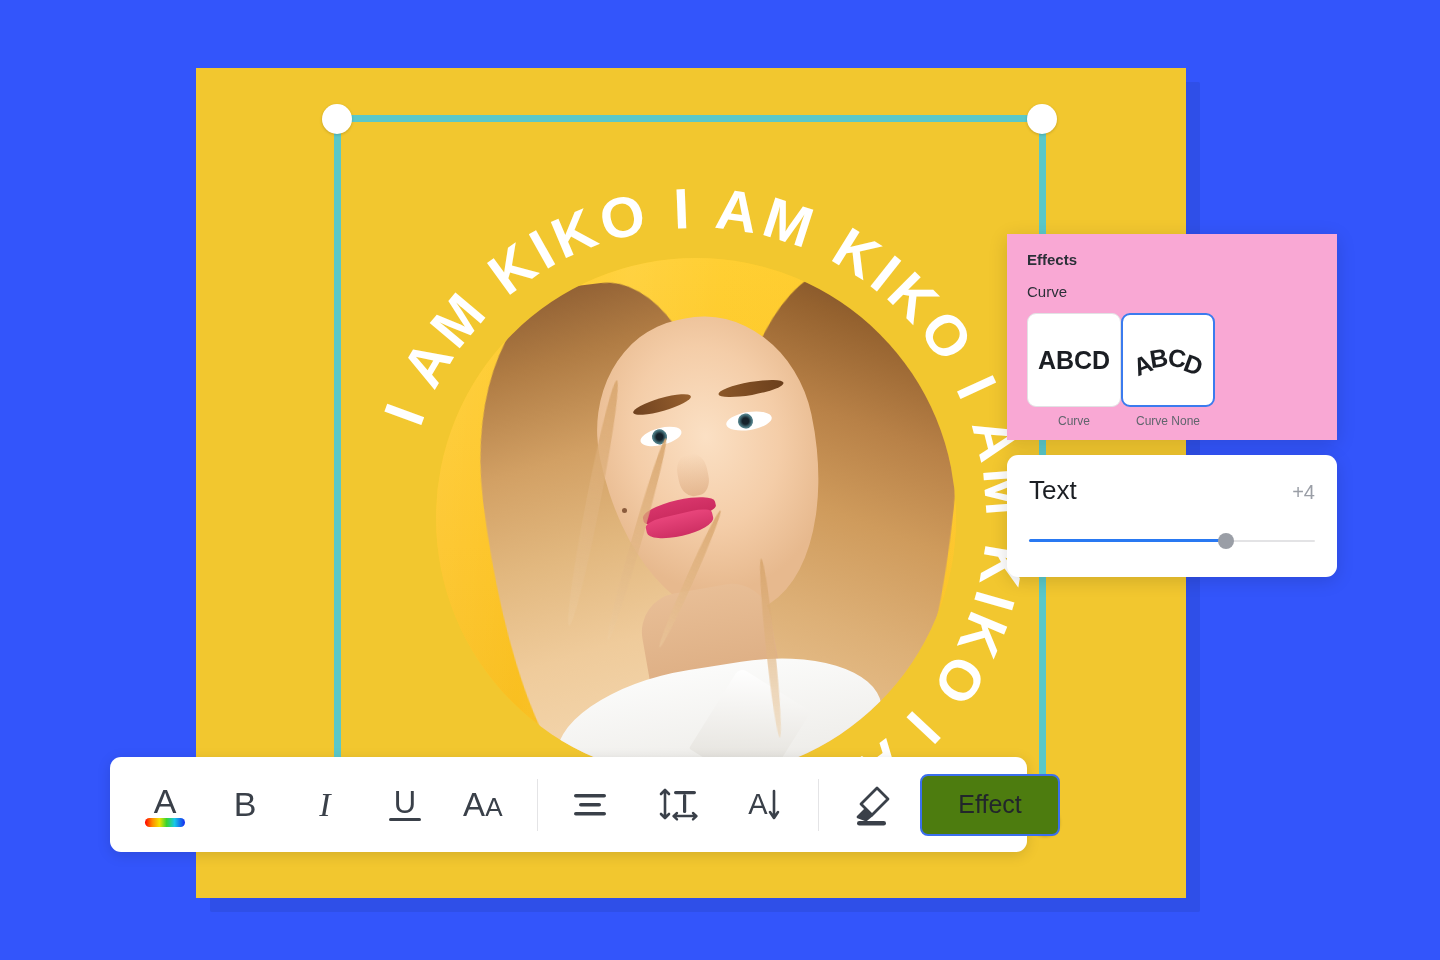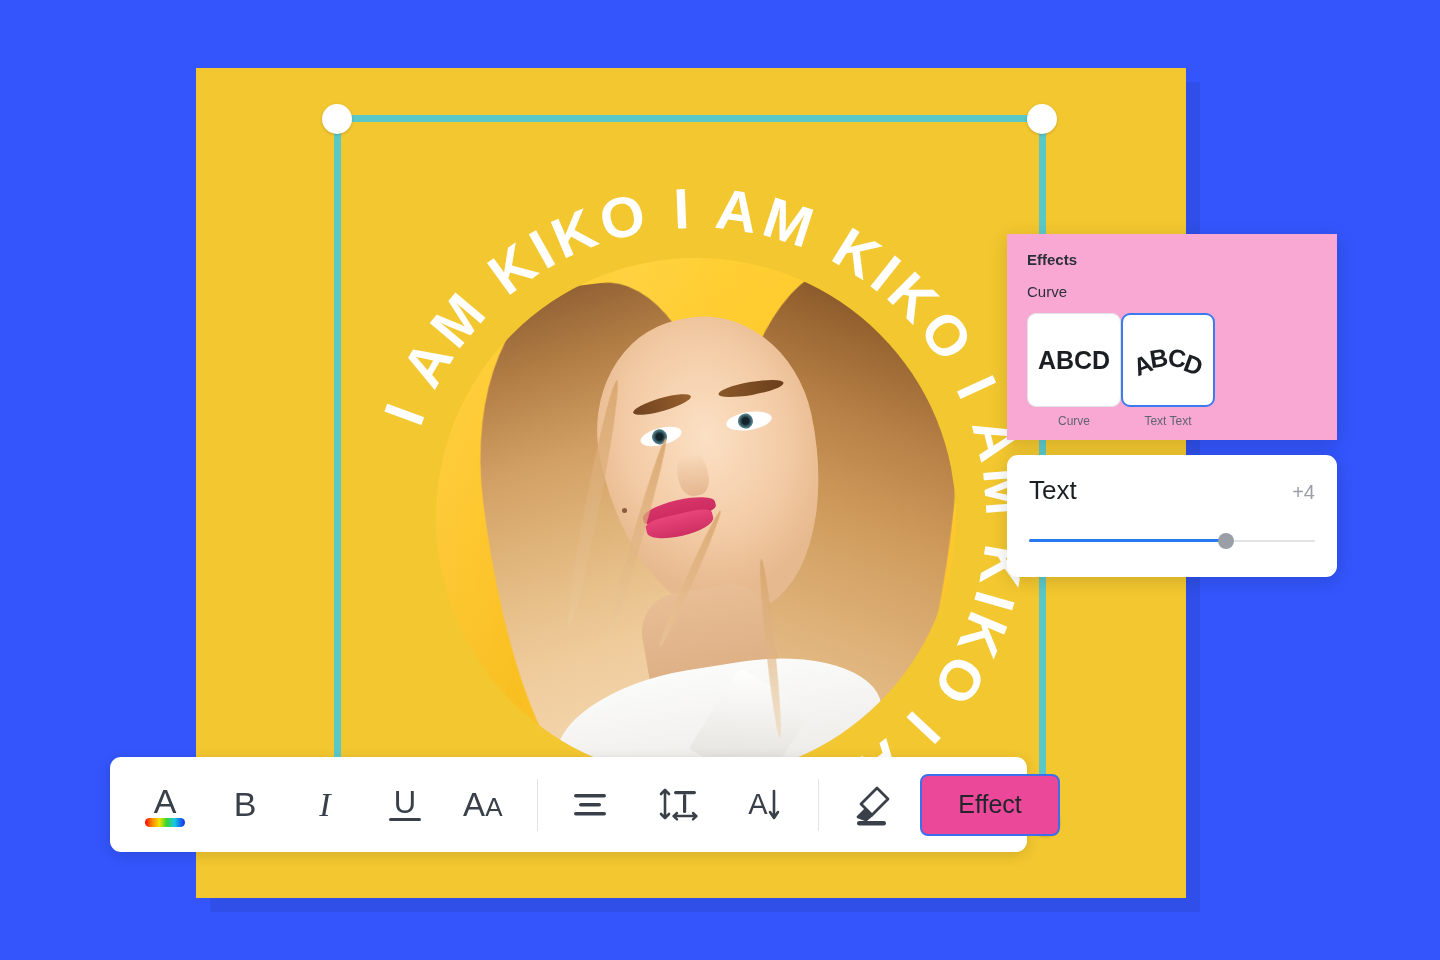--- a/index.html
+++ b/index.html
@@ -237,21 +237,21 @@
     width:1px; height:52px;
     background:#E4E4E6;
     margin:0 19px;
     flex:none;
   }
   #effect-button {
     margin-left:16px;
     width:140px; height:62px;
     border:2px solid #3B6FEE;
     border-radius:8px;
-    background:#ec4899;
+    background:#4d7c0f;
     display:flex; align-items:center; justify-content:center;
     font-size:25px;
     color:#22262B;
     cursor:pointer;
     flex:none;
   }
   .spacer-1 { width:14px; flex:none; }
   .spacer-2 { width:22px; flex:none; }
 
   
@@ -530,21 +530,21 @@
 
       <div class="shape-option selected">
         <div class="shape-thumb">
           <span class="abcd-curve">
             <span>A</span>
               <span>B</span>
               <span>C</span>
               <span>D</span>
           </span>
         </div>
-        <div class="shape-caption">Text Text</div>
+        <div class="shape-caption">Curve None</div>
       </div>
 
     </div>
   </div>
 
   <div id="curve-panel">
     <div id="curve-header">
       <span id="curve-title">Text</span>
       <span id="curve-value">+4</span>
     </div>

